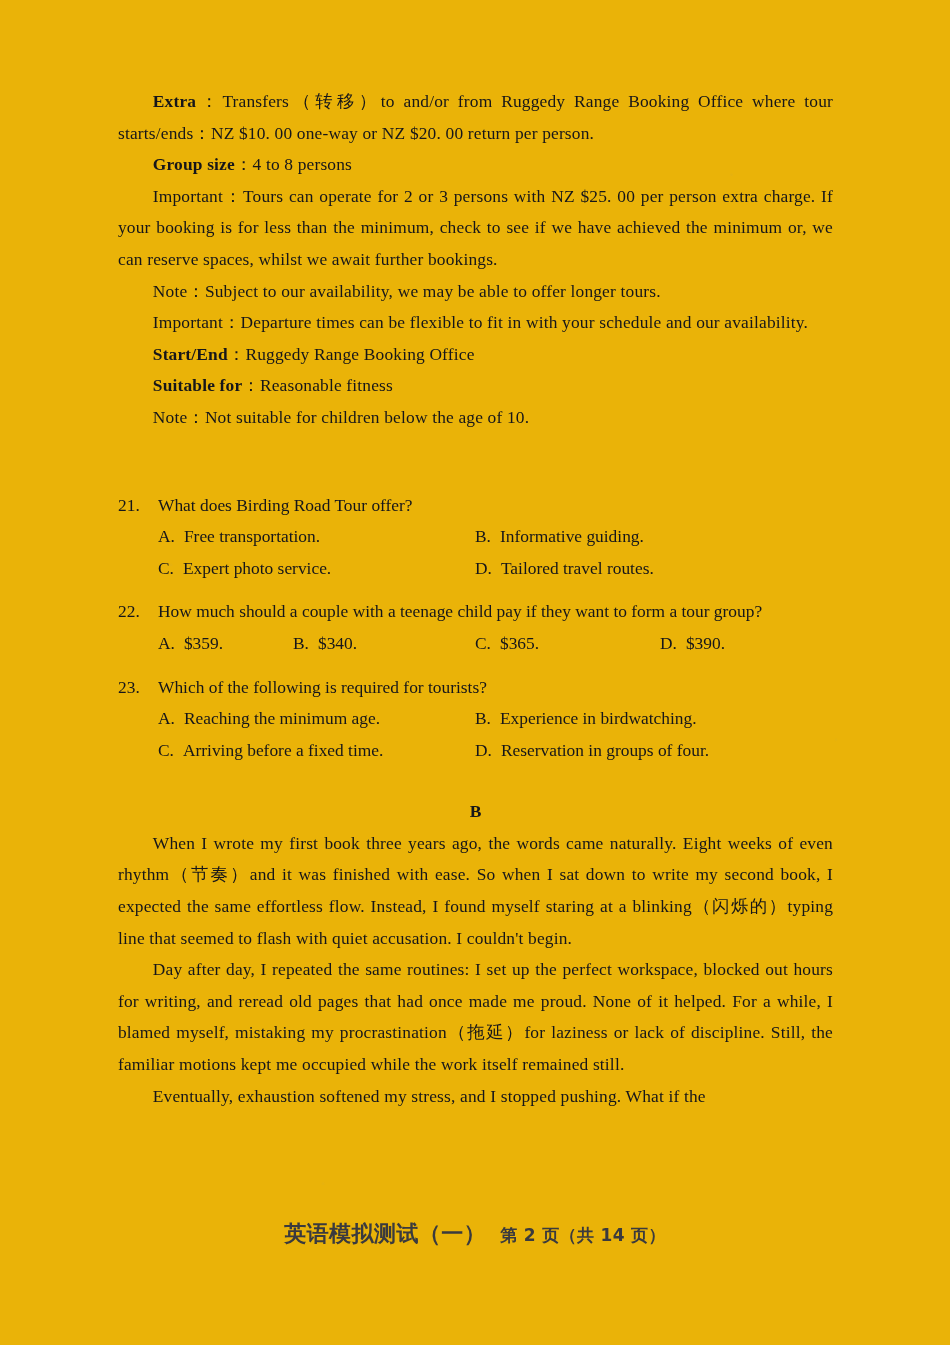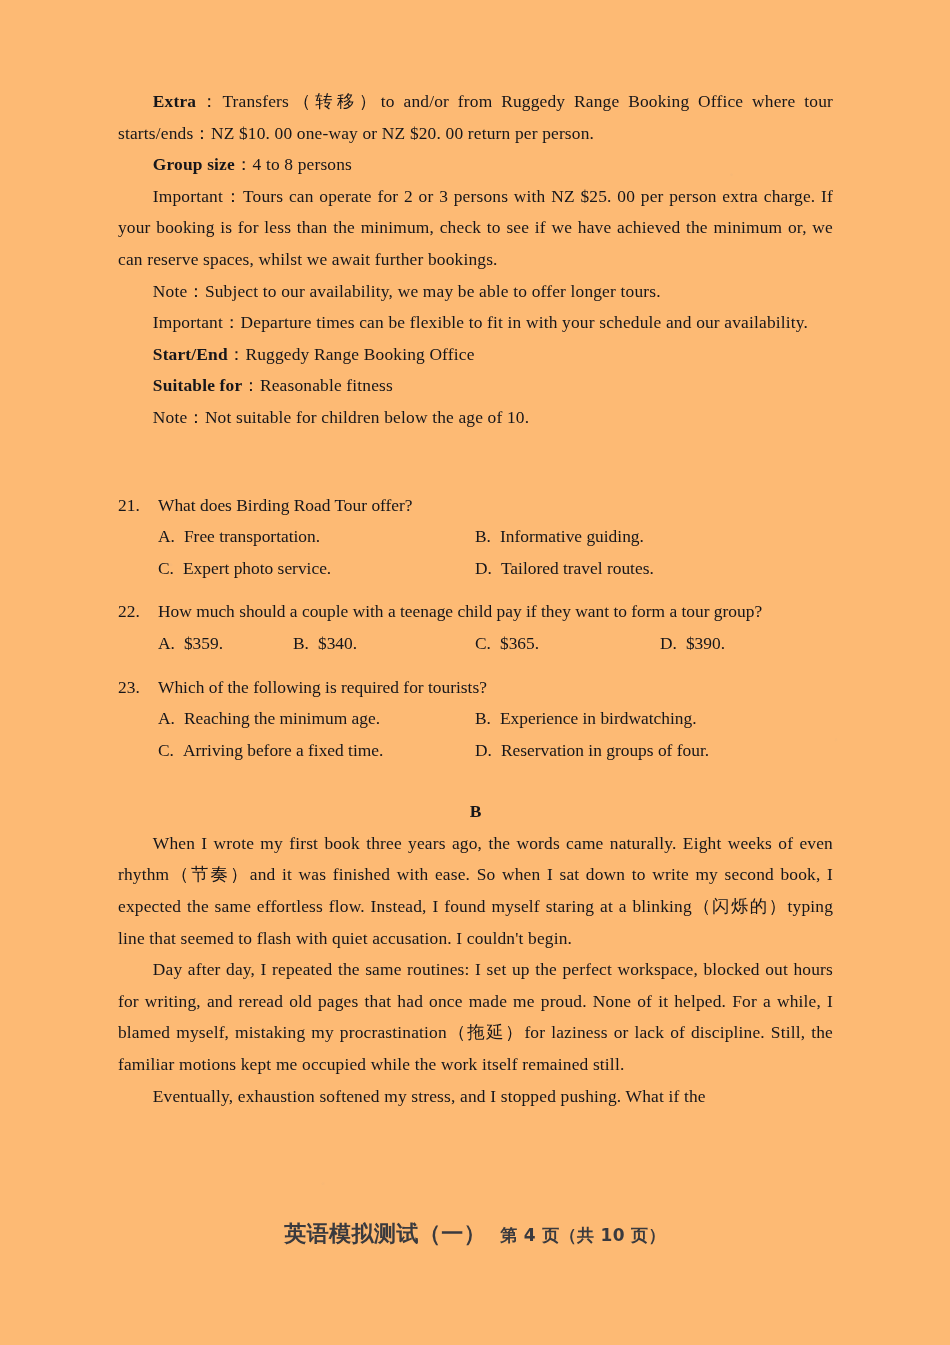--- a/index.html
+++ b/index.html
@@ -14,21 +14,21 @@
     position: relative;
     font-family: "Liberation Serif", "DejaVu Serif", serif;
     color: #16161a;
     overflow: hidden;
   }
 
   
   .page {
     position: absolute;
     inset: 0;
-    background: #fdba74;
+    background: #eab308;
   }
 
   
   .speckle {
     position: absolute;
     inset: 0;
     pointer-events: none;
     opacity: .55;
     background:
       radial-gradient(circle at 18% 42%, rgba(150,150,160,.09) 0 1px, transparent 2px),
@@ -239,16 +239,16 @@
 
     <p class="section-letter">B</p>
 
     <p class="para indent last-left">When I wrote my first book three years ago, the words came naturally. Eight weeks of even rhythm（节奏）and it was finished with ease. So when I sat down to write my second book, I expected the same effortless flow. Instead, I found myself staring at a blinking（闪烁的）typing line that seemed to flash with quiet accusation. I couldn't begin.</p>
     <p class="para indent last-left">Day after day, I repeated the same routines: I set up the perfect workspace, blocked out hours for writing, and reread old pages that had once made me proud. None of it helped. For a while, I blamed myself, mistaking my procrastination（拖延）for laziness or lack of discipline. Still, the familiar motions kept me occupied while the work itself remained still.</p>
     <p class="para indent last-left">Eventually, exhaustion softened my stress, and I stopped pushing. What if the</p>
 
   </div>
 
   <div class="footer">
-    <span class="cn">英语模拟测试（一）</span><span class="pg">第 4 页（共 10 页）</span>
+    <span class="cn">英语模拟测试（一）</span><span class="pg">第 2 页（共 14 页）</span>
   </div>
 
 </div>
 
 </body></html>

